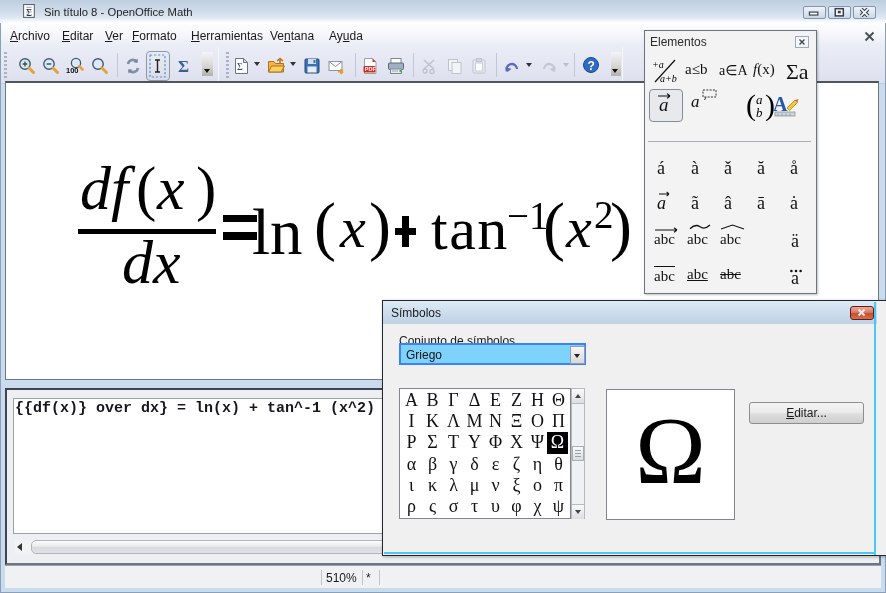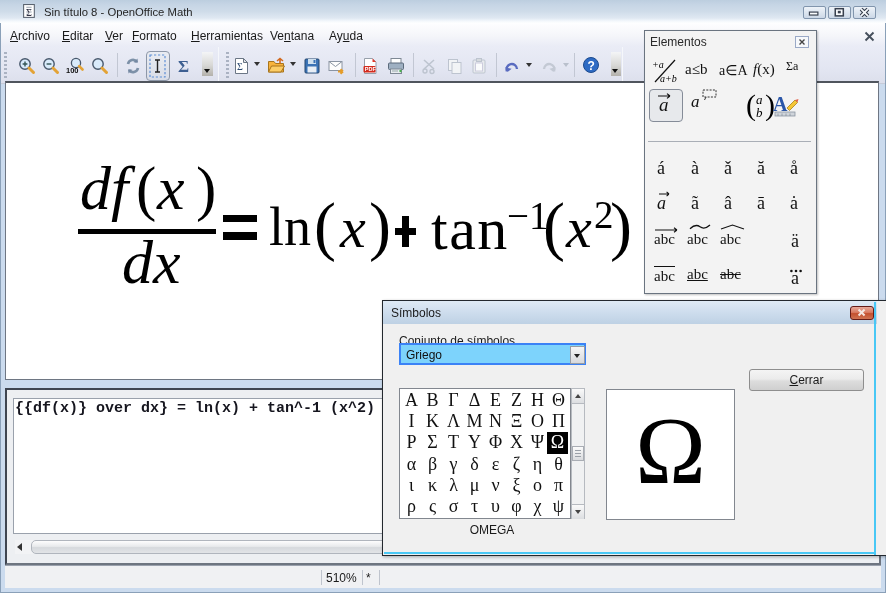--- a/index.html
+++ b/index.html
@@ -254,21 +254,21 @@
 
 <div id="fview" class="abs"></div>
 <div class="fs" style="left:80px;top:157px;font-size:62px;font-style:italic">df</div>
 <div class="fs" style="left:136px;top:158px;font-size:61px">(</div>
 <div class="fs" style="left:157px;top:157px;font-size:62px;font-style:italic">x</div>
 <div class="fs" style="left:196px;top:158px;font-size:61px">)</div>
 <div class="abs" style="left:78px;top:229px;width:138px;height:5px;background:#000"></div>
 <div class="fs" style="left:122px;top:231px;font-size:62px;font-style:italic">dx</div>
 <div class="abs" style="left:223px;top:215px;width:34px;height:7px;background:#000"></div>
 <div class="abs" style="left:223px;top:232px;width:34px;height:7.5px;background:#000"></div>
-<div class="fs" style="left:269px;top:200px;font-size:54px">ln</div>
+<div class="fs" style="left:252px;top:200px;font-size:65px">ln</div>
 <div class="fs" style="left:314px;top:193px;font-size:66px">(</div>
 <div class="fs" style="left:340px;top:199px;font-size:58px;font-style:italic">x</div>
 <div class="fs" style="left:369px;top:193px;font-size:66px">)</div>
 <div class="abs" style="left:395px;top:228px;width:21px;height:7px;background:#000"></div>
 <div class="abs" style="left:402px;top:216px;width:7px;height:31px;background:#000"></div>
 <div class="fs" style="left:431px;top:199px;font-size:60px;letter-spacing:1.5px">tan</div>
 <div class="fs" style="left:507px;top:196px;font-size:39px">−1</div>
 <div class="fs" style="left:543px;top:193px;font-size:66px">(</div>
 <div class="fs" style="left:566px;top:199px;font-size:58px;font-style:italic">x</div>
 <div class="fs" style="left:594px;top:195px;font-size:39px">2</div>
@@ -297,21 +297,21 @@
     </div>
 
  <div class="eico" style="left:6px;top:27px;width:28px;height:26px"><svg viewBox="0 0 28 26">
         <text x="1" y="10" font-size="10" font-style="italic" font-family="Liberation Serif">+a</text>
         <text x="9" y="24" font-size="10" font-style="italic" font-family="Liberation Serif">a+b</text>
         <line x1="4" y1="24" x2="24" y2="2" stroke="#111" stroke-width="1.2"></line>
       </svg></div>
  <div class="eico" style="left:40px;top:30px;font-size:15px">a≤b</div>
  <div class="eico" style="left:74px;top:31px;font-size:14px">a∈A</div>
  <div class="eico" style="left:108px;top:30px;font-size:15px"><i>f</i>(x)</div>
- <div class="eico" style="left:141px;top:28px;font-size:12px">Σa</div>
+ <div class="eico" style="left:141px;top:28px;font-size:22px">Σa</div>
 
  <div class="abs" style="left:4px;top:58px;width:34px;height:33px;border:1px solid #858c98;border-radius:4px;background:#e7e9ec;box-sizing:border-box"></div>
  <div class="eico" style="left:14px;top:63px;font-size:19px;font-style:italic">a</div>
  <div class="abs" style="left:12px;top:62px;width:16px;height:6px">
       <svg viewBox="0 0 16 6">
         <path d="M1 3h12m0 0l-3-2.4m3 2.4l-3 2.4" stroke="#111" stroke-width="1.2" fill="none"></path>
       </svg>
     </div>
  <div class="eico" style="left:46px;top:61px;font-size:17px;font-style:italic">a</div>
  <div class="abs" style="left:57px;top:58px;width:16px;height:11px">
@@ -455,20 +455,19 @@
       </div>
    <div class="abs" style="left:0px;top:115px;width:12px;height:14px;background:linear-gradient(180deg,#fafafa,#dcdee1);border-top:1px solid #b6bac0">
         <div class="abs" style="left:3px;top:5px;width:0;height:0;border-left:3px solid transparent;border-right:3px solid transparent;border-top:4px solid #444"></div>
       </div>
    <div class="abs" style="left:0px;top:57px;width:12px;height:15px;background:linear-gradient(180deg,#fbfbfb,#d9dbde);border:1px solid #a9adb4;box-sizing:border-box">
         <div style="margin:3px 2px 0;border-top:1px solid #9aa0a8;height:2px"></div>
         <div style="margin:0 2px;border-top:1px solid #9aa0a8;height:2px"></div>
         <div style="margin:0 2px;border-top:1px solid #9aa0a8;height:2px"></div>
       </div>
  </div>
- <div class="abs" style="left:16px;top:222px;width:186px;text-align:center;font-size:12px;color:#1a1a1a">OMEGA</div>
  <div id="preview" class="abs">
       <div style="position:absolute;left:50%;top:50%;transform:translate(-50%,-54%);font-family:'Liberation Serif',serif;font-size:95px;color:#000">Ω</div>
     </div>
- <div class="btn" style="top:68px"><u>C</u>errar</div>
+ <div class="btn" style="top:101px"><u>E</u>ditar...</div>
  <div class="abs" style="left:491px;top:1px;width:2px;height:253px;background:#49c8f5"></div>
  <div class="abs" style="left:1px;top:251px;width:492px;height:2px;background:#49c8f5"></div>
 </div>
 
 </body></html>

